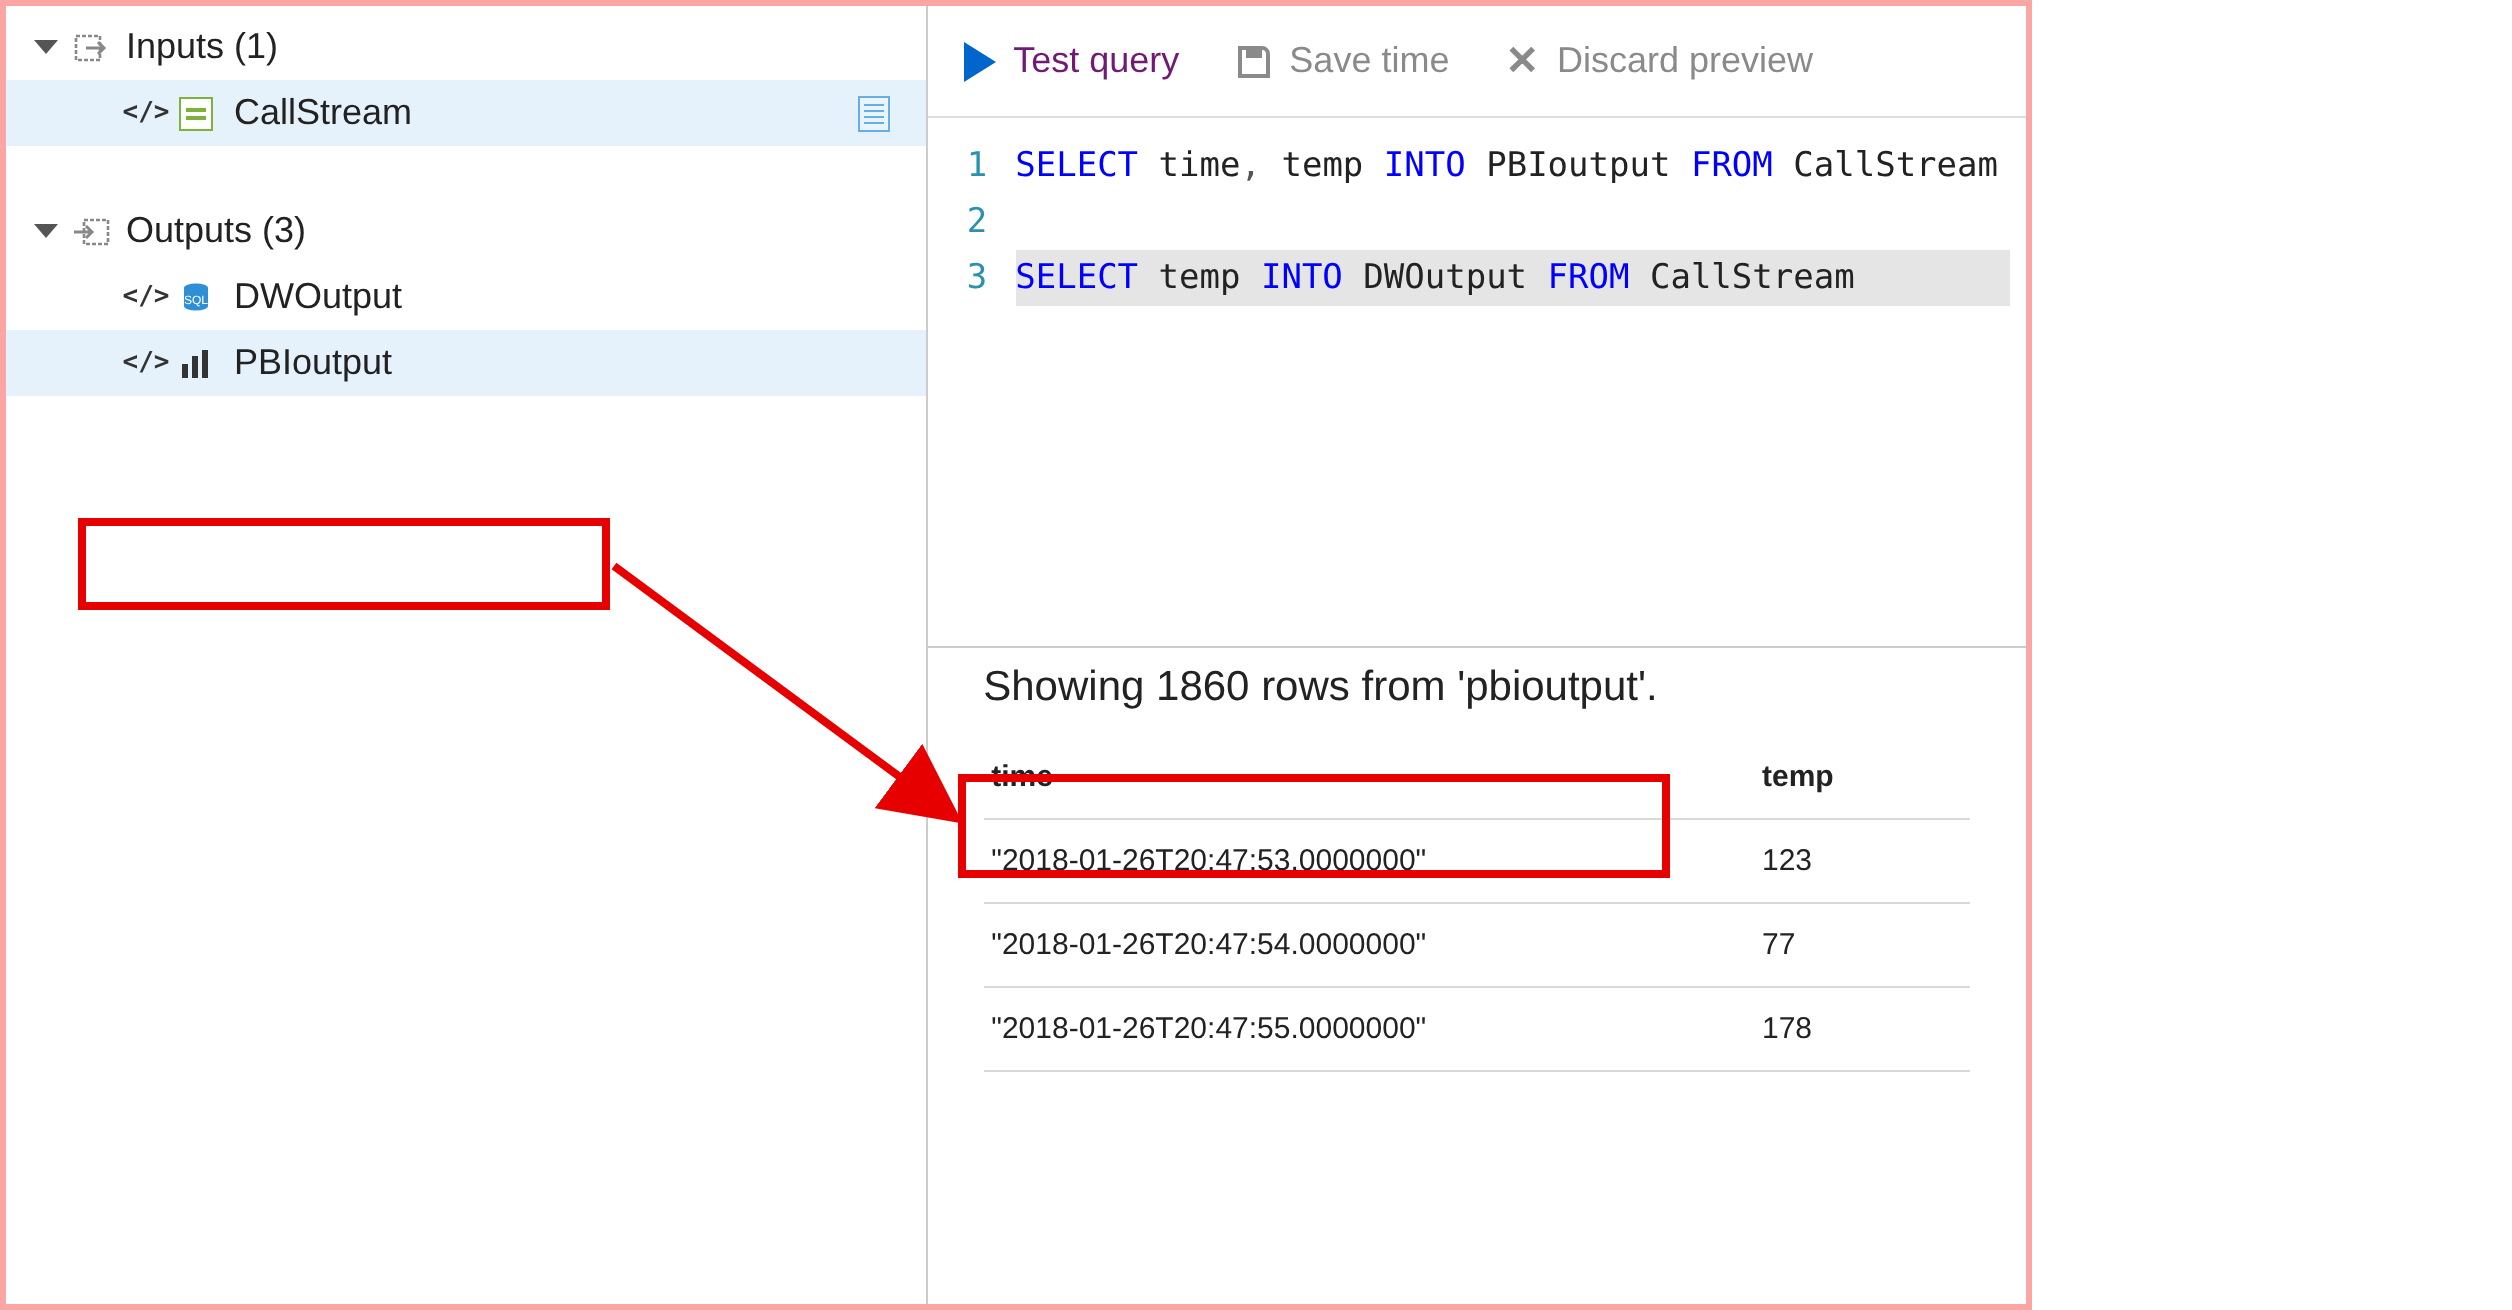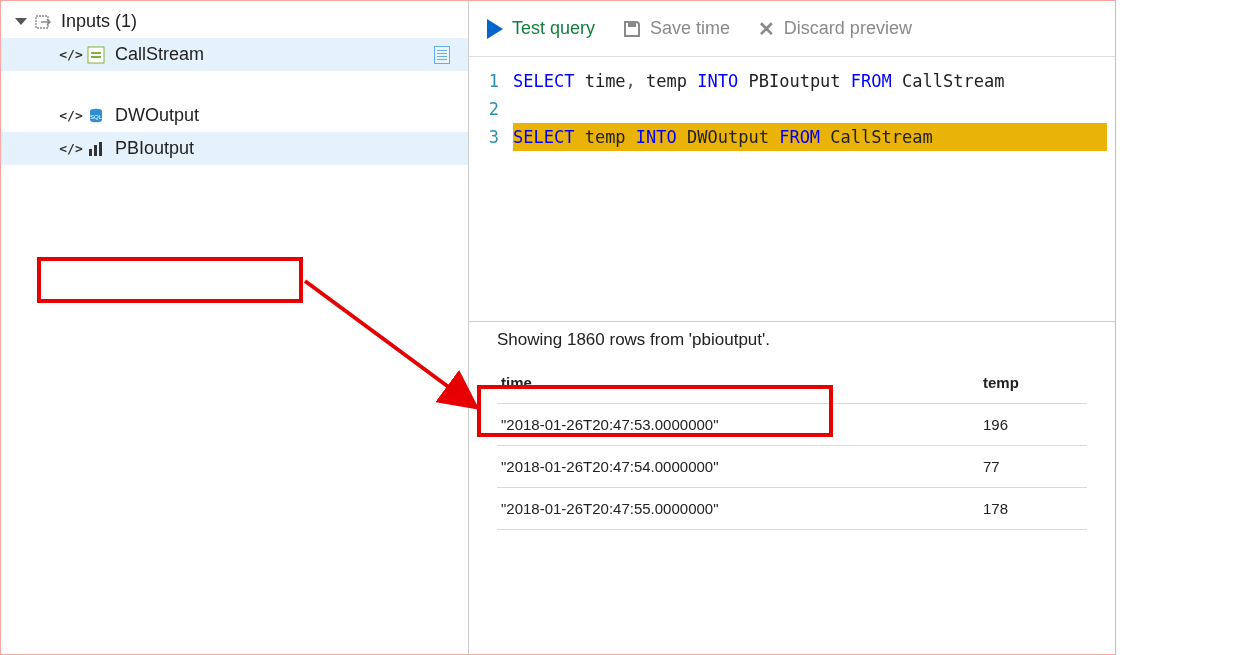--- a/index.html
+++ b/index.html
@@ -1,55 +1,55 @@
 <!DOCTYPE html>
 <html><head>
 <meta charset="utf-8">
 <style>
   * { box-sizing: border-box; }
   html, body { margin:0; padding:0; font-family: "Segoe UI", Arial, sans-serif; font-size:15px; color:#222; }
-  .frame { width:1116px; height:655px; border:1px solid #fca5a5; display:flex; position:relative; background:#fff; }
+  .frame { width:1016px; height:655px; border:3px solid #fca5a5; display:flex; position:relative; background:#fff; }
   .sidebar { width:468px; border-right:1px solid #ccc; padding-top:6px; }
   .main { flex:1; display:flex; flex-direction:column; }
   .section-header { display:flex; align-items:center; padding:4px 12px 6px 14px; font-size:18px; color:#222; }
   .caret { width:0; height:0; border-left:6px solid transparent; border-right:6px solid transparent; border-top:7px solid #555; margin-right:8px; }
   .sec-icon { width:18px; height:18px; margin-right:8px; position:relative; }
   .tree-item { display:flex; align-items:center; padding:6px 12px 6px 60px; font-size:18px; position:relative; }
   .tree-item.selected { background:#e6f2fb; }
   .code-badge { width:20px; height:16px; margin-right:6px; font-family:monospace; font-size:13px; font-weight:bold; color:#333; display:flex; align-items:center; justify-content:center; }
   .code-badge::before { content:"</>"; }
   .type-icon { width:18px; height:18px; margin-right:10px; position:relative; }
   .page-icon { position:absolute; right:18px; width:16px; height:18px; border:1px solid #66aee6; background:#e9f4fc; }
   .page-icon::before { content:""; position:absolute; left:2px; right:2px; top:3px; height:1px; background:#66aee6; box-shadow:0 3px 0 #66aee6, 0 6px 0 #66aee6, 0 9px 0 #66aee6; }
 
   
   .toolbar { height:56px; border-bottom:1px solid #ddd; display:flex; align-items:center; padding:0 18px; gap:28px; }
-  .tb-btn { display:flex; align-items:center; gap:9px; font-size:18px; color:#15803d; cursor:pointer; }
+  .tb-btn { display:flex; align-items:center; gap:9px; font-size:18px; color:#701a75; cursor:pointer; }
   .tb-btn.disabled { color:#8a8a8a; }
   .play { width:0; height:0; border-top:10px solid transparent; border-bottom:10px solid transparent; border-left:16px solid #0066cc; }
   .save-ic { width:18px; height:18px; position:relative; }
   .save-ic::before { content:""; position:absolute; inset:1px; border:2px solid #8a8a8a; border-top-right-radius:4px; }
   .save-ic::after { content:""; position:absolute; left:5px; right:5px; top:2px; height:5px; background:#8a8a8a; }
   .x-ic { font-family:Arial; font-size:20px; font-weight:bold; color:#8a8a8a; line-height:1; }
 
   
   .editor { padding:10px 8px 10px 0; font-family:Consolas,monospace; font-size:17px; line-height:28px; flex:0 0 auto; height:264px; }
   .ed-line { display:flex; }
   .ln-num { width:44px; text-align:right; color:#2b91af; padding-right:14px; user-select:none; }
   .ln-code { flex:1; white-space:pre; padding-right:6px; }
-  .ed-line.active .ln-code { background:#eab308; }
+  .ed-line.active .ln-code { background:#e5e5e5; }
   .kw { color:#0000ff; }
   .op { color:#555; }
 
   
   .results { border-top:1px solid #ccc; flex:1; display:flex; flex-direction:column; overflow:hidden; }
   .tabs { display:flex; gap:26px; padding:16px 28px 10px 28px; font-size:17px; }
   .tab { cursor:pointer; }
   .tab.active { color:#0066cc; }
-  .status-row { padding:8px 28px 12px 28px; font-size:17px; display:flex; }
+  .status-row { padding:8px 28px 12px 28px; font-size:21px; display:flex; }
   .table { padding:0 28px; }
   .thead, .trow { display:flex; border-bottom:1px solid #d9d9d9; padding:12px 4px; }
   .thead { font-weight:600; }
   .col-time { flex:1; }
   .col-temp { width:100px; text-align:left; }
 
   
   .annot-box { position:absolute; border:4px solid #e60000; pointer-events:none; }
   .annot-arrow { position:absolute; pointer-events:none; }
 
@@ -82,20 +82,30 @@
               <rect x="4" y="6" width="10" height="2" fill="#7db33a"></rect>
               <rect x="4" y="10" width="10" height="2" fill="#7db33a"></rect>
             </svg></span>
           <span>CallStream</span>
           <span class="page-icon"></span>
         </div>
       </div>
 
     <div style="height:28px"></div>
 
+    <div class="section-header">
+      <span class="caret"></span>
+      <span class="sec-icon outputs-icon">
+        <svg viewBox="0 0 18 18">
+            <rect x="5" y="3" width="12" height="12" fill="none" stroke="#888" stroke-width="1.3" stroke-dasharray="2 1"></rect>
+            <path d="M0 9 h9 M6 6 l3 3 -3 3" fill="none" stroke="#888" stroke-width="1.5"></path>
+          </svg>
+      </span>
+      <span>Outputs (3)</span>
+    </div>
 
     <div id="outputs-list">
         <div class="tree-item">
           <span class="code-badge"></span>
           <span class="type-icon"><svg viewBox="0 0 18 18">
               <ellipse cx="9" cy="4" rx="6" ry="2.3" fill="#2e8fd6"></ellipse>
               <path d="M3 4 v9 a6 2.3 0 0 0 12 0 v-9" fill="#2e8fd6"></path>
               <text x="9" y="12" text-anchor="middle" font-size="6" fill="#fff" font-family="Arial">SQL</text>
             </svg></span>
           <span>DWOutput</span>
@@ -149,21 +159,21 @@
         <span id="status-text">Showing 1860 rows from 'pbioutput'.</span>
       </div>
       <div class="table">
         <div class="thead">
           <div class="col-time">time</div>
           <div class="col-temp">temp</div>
         </div>
         <div id="tbody">
             <div class="trow">
               <div class="col-time">"2018-01-26T20:47:53.0000000"</div>
-              <div class="col-temp">196</div>
+              <div class="col-temp">123</div>
             </div>
             <div class="trow">
               <div class="col-time">"2018-01-26T20:47:54.0000000"</div>
               <div class="col-temp">77</div>
             </div>
             <div class="trow">
               <div class="col-time">"2018-01-26T20:47:55.0000000"</div>
               <div class="col-temp">178</div>
             </div>
           </div>

